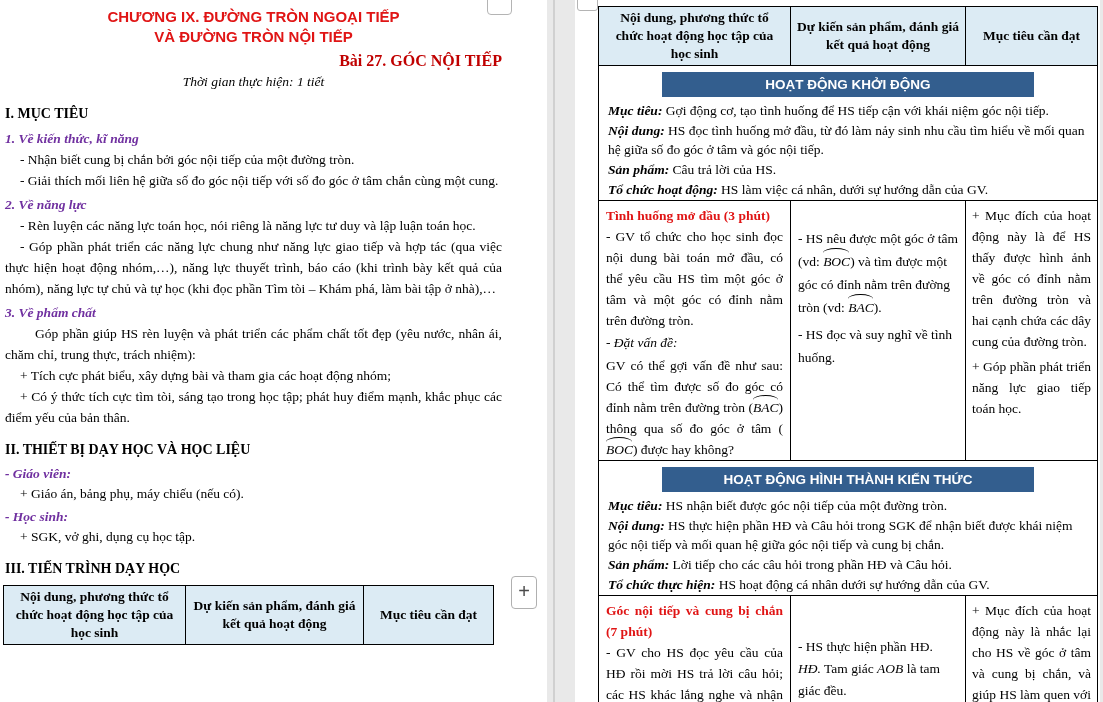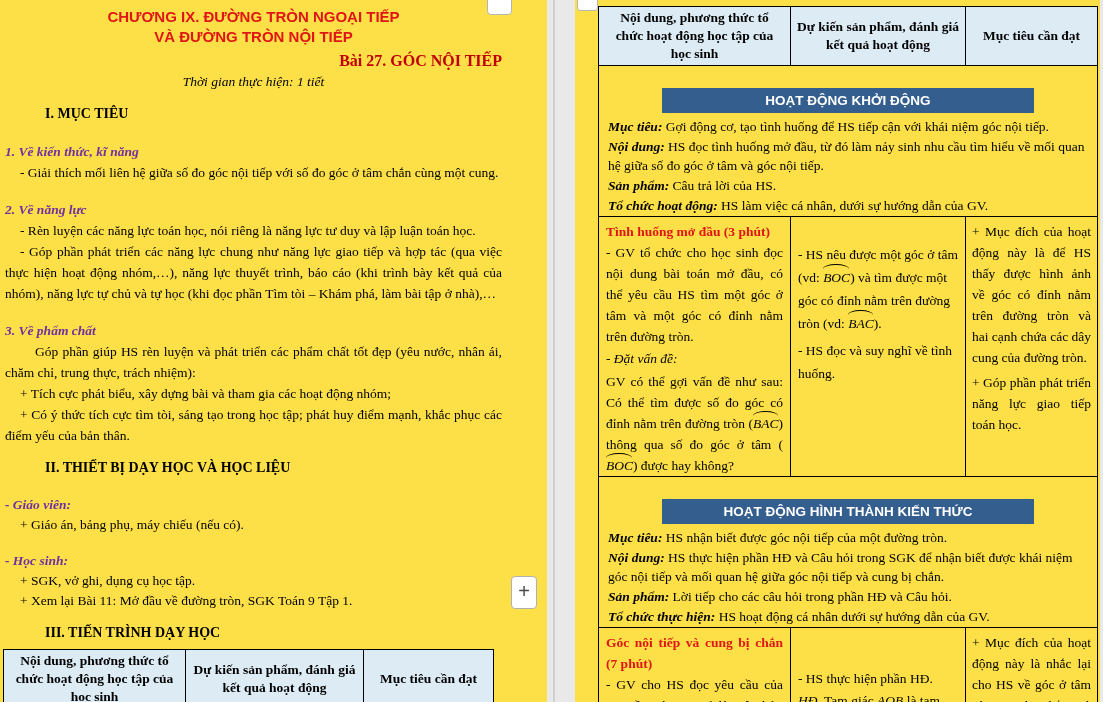--- a/index.html
+++ b/index.html
@@ -1,31 +1,31 @@
 <!DOCTYPE html>
 <html><head>
 <meta charset="utf-8">
 <style>
   html,body{margin:0;padding:0;}
   .canvas{position:relative;width:1103px;height:702px;background:#e9e9e9;overflow:hidden;
           font-family:"Liberation Serif","DejaVu Serif",serif;color:#000;}
-  .page{position:absolute;top:0;height:702px;background:#fde047;}
+  .page{position:absolute;top:0;height:702px;background:#ffffff;}
   .page-left{left:0;width:547px;}
   .page-right{left:575px;width:525px;}
   .edge-line{position:absolute;left:553px;top:0;width:2px;height:702px;background:#d0d0d0;}
 
   
   .lc{position:absolute;left:5px;top:0;width:497px;font-size:13.5px;line-height:21px;}
   p{margin:0;}
   .chapter{margin-top:7px;text-align:center;font-family:"Liberation Sans","DejaVu Sans",sans-serif;
            font-weight:bold;font-size:15px;line-height:20px;color:#e01515;}
   .lesson{text-align:right;font-weight:bold;font-size:16px;line-height:22px;color:#c00000;margin-top:3px;}
   .duration{text-align:center;font-style:italic;line-height:20px;}
-  .h1{font-weight:bold;font-size:14px;margin-top:11px;line-height:22px;margin-left:40px;}
-  .hp{color:#7030a0;font-weight:bold;font-style:italic;margin-top:16px;line-height:21px;}
+  .h1{font-weight:bold;font-size:14px;margin-top:11px;line-height:22px;}
+  .hp{color:#7030a0;font-weight:bold;font-style:italic;margin-top:3px;line-height:21px;}
   .item{text-indent:15px;}
   .indent1{text-indent:30px;}
   .tight{line-height:20px;}
 
   .ltable{border-collapse:collapse;margin-top:5px;margin-left:-2px;width:490px;table-layout:fixed;}
   .ltable th{border:1.6px solid #000;background:#dcebf4;font-weight:bold;font-size:13.5px;line-height:18px;
              text-align:center;vertical-align:middle;height:40px;padding:2px 6px;}
 
   .plus-btn{position:absolute;left:511px;top:576px;width:24px;height:31px;border:1px solid #b0b0b0;
             border-radius:4px;background:#fff;color:#4a4a4a;font-size:20px;line-height:29px;text-align:center;
@@ -36,21 +36,21 @@
 
   
   .rtable{border-collapse:collapse;position:absolute;left:23px;top:6px;width:499px;table-layout:fixed;font-size:13.5px;}
   .rtable th,.rtable td{border:1.8px solid #000;vertical-align:top;padding:0;}
   .rtable th{background:#dcebf4;font-weight:bold;line-height:18px;text-align:center;vertical-align:middle;
              height:40px;padding:2px 6px;}
   .merged1{height:124px;}
   .merged2{height:125px;}
   .row1 td{height:246px;}
   .row2 td{height:152px;}
-  .banner{width:372px;margin:22px auto 4px;background:#335e8e;color:#fff;
+  .banner{width:372px;margin:6px auto 4px;background:#335e8e;color:#fff;
           font-family:"Liberation Sans","DejaVu Sans",sans-serif;font-weight:bold;font-size:13.5px;
           text-align:center;height:25px;line-height:25px;}
   .mline{padding:0 9px;line-height:19px;margin:1px 0;}
   .mlabel{font-weight:bold;font-style:italic;margin-top:12px;}
   .cell{padding:4px 7px 0 7px;}
   .cell2{padding:26px 6px 0 7px;line-height:23px;}
   .cell2b{padding:40px 6px 9px 7px;line-height:22px;}
   .cell3{padding:4px 6px 0 6px;}
   .redtitle{color:#e01515;font-weight:bold;line-height:21px;text-align:justify;}
   .just{text-align:justify;line-height:21px;}
@@ -71,37 +71,37 @@
       <div class="chapter">
         <div>CHƯƠNG IX. ĐƯỜNG TRÒN NGOẠI TIẾP</div>
         <div>VÀ ĐƯỜNG TRÒN NỘI TIẾP</div>
       </div>
       <div class="lesson">Bài 27. GÓC NỘI TIẾP</div>
       <div class="duration">Thời gian thực hiện: 1 tiết</div>
 
       <div class="h1">I. MỤC TIÊU</div>
 
       <div class="hp">1. Về kiến thức, kĩ năng</div>
+      <p class="item">- Nhận biết cung bị chắn bởi góc nội tiếp của một đường tròn.</p>
       <p class="item">- Giải thích mối liên hệ giữa số đo góc nội tiếp với số đo góc ở tâm chắn cùng một cung.</p>
 
       <div class="hp">2. Về năng lực</div>
       <p class="item">- Rèn luyện các năng lực toán học, nói riêng là năng lực tư duy và lập luận toán học.</p>
       <p class="item just">- Góp phần phát triển các năng lực chung như năng lực giao tiếp và hợp tác (qua việc thực hiện hoạt động nhóm,…), năng lực thuyết trình, báo cáo (khi trình bày kết quả của nhóm), năng lực tự chủ và tự học (khi đọc phần Tìm tòi – Khám phá, làm bài tập ở nhà),…</p>
 
       <div class="hp">3. Về phẩm chất</div>
       <p class="indent1 just">Góp phần giúp HS rèn luyện và phát triển các phẩm chất tốt đẹp (yêu nước, nhân ái, chăm chỉ, trung thực, trách nhiệm):</p>
       <p class="item">+ Tích cực phát biểu, xây dựng bài và tham gia các hoạt động nhóm;</p>
       <p class="item just">+ Có ý thức tích cực tìm tòi, sáng tạo trong học tập; phát huy điểm mạnh, khắc phục các điểm yếu của bản thân.</p>
 
       <div class="h1">II. THIẾT BỊ DẠY HỌC VÀ HỌC LIỆU</div>
       <div class="hp tight">- Giáo viên:</div>
       <p class="item tight">+ Giáo án, bảng phụ, máy chiếu (nếu có).</p>
       <div class="hp tight">- Học sinh:</div>
       <p class="item tight">+ SGK, vở ghi, dụng cụ học tập.</p>
-      <p class="item tight">+ Xem lại Bài 11: Mở đầu về đường tròn, SGK Toán 9 Tập 1.</p>
 
       <div class="h1">III. TIẾN TRÌNH DẠY HỌC</div>
 
       <table class="ltable">
         <colgroup>
             <col style="width:182px">
             <col style="width:178px">
             <col style="width:130px">
           </colgroup>
         <tbody>

